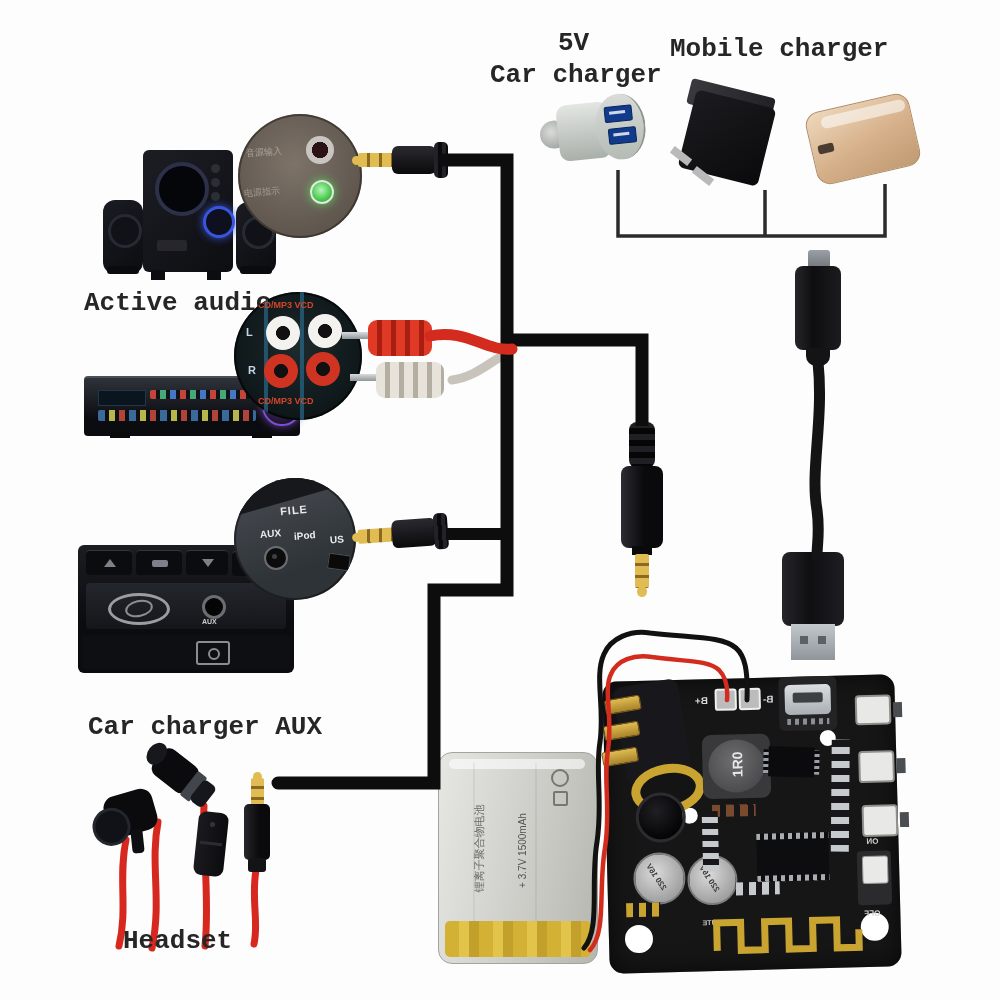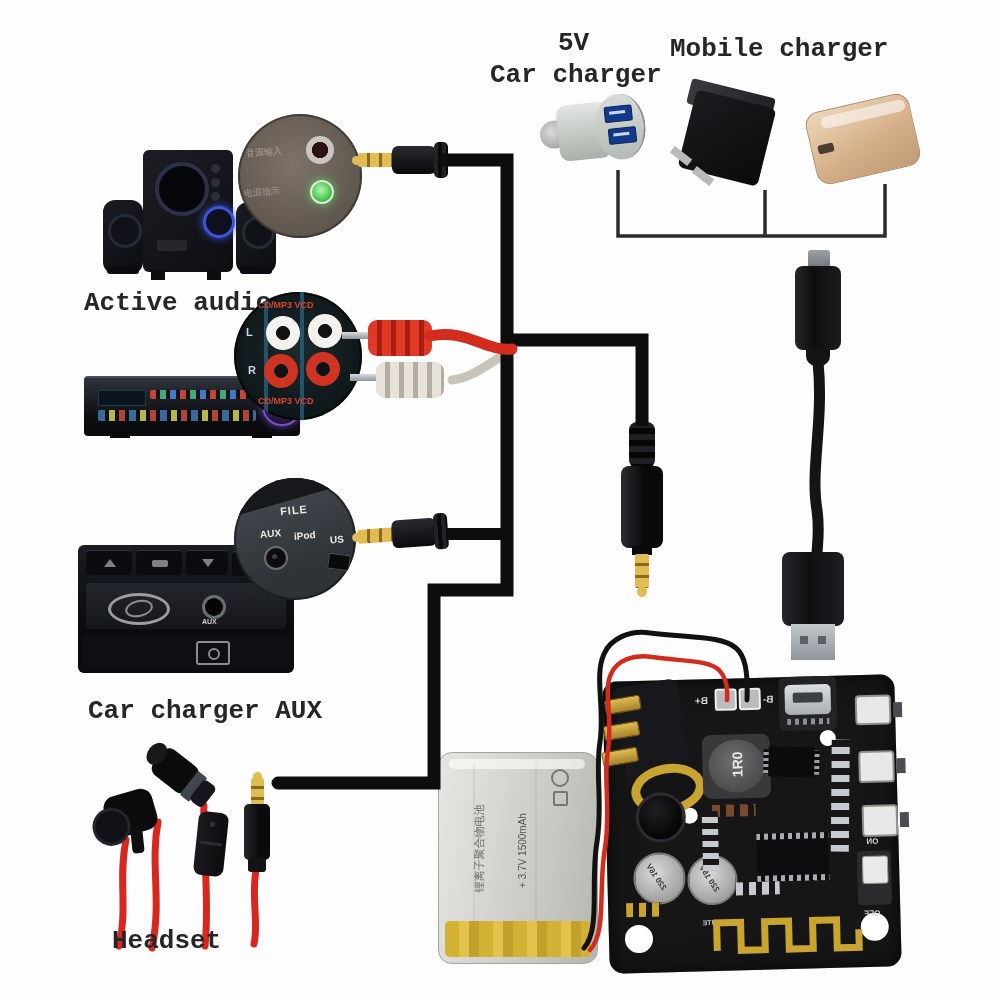--- a/index.html
+++ b/index.html
@@ -172,21 +172,21 @@
     <div class="a" style="left:94px;top:76px;width:20px;height:14px;background:#0a0a0a;border:1px solid #4a4d52;transform:rotate(8deg)"></div>
   </div>
 
   <div class="a" style="left:350px;top:512px;width:100px;height:44px;transform:rotate(-4deg)">
     <div class="a circle" style="left:2px;top:18px;width:9px;height:9px;background:#e0bc52"></div>
     <div class="a" style="left:8px;top:15px;width:36px;height:14px;background:repeating-linear-gradient(90deg,#e0bc52 0 9px,#8a6a1e 9px 12px);border-radius:2px"></div>
     <div class="a" style="left:42px;top:8px;width:44px;height:28px;background:linear-gradient(180deg,#2a2a30,#0a0a0c);border-radius:6px"></div>
     <div class="a" style="left:84px;top:4px;width:14px;height:36px;background:repeating-linear-gradient(90deg,#222228 0 4px,#0a0a0c 4px 8px);border-radius:5px"></div>
   </div>
 
-  <div class="a lbl" style="left:88px;top:696px">Car charger AUX</div>
+  <div class="a lbl" style="left:88px;top:712px">Car charger AUX</div>
 
   <div class="a" style="left:616px;top:420px;width:54px;height:182px">
     <div class="a" style="left:13px;top:2px;width:26px;height:46px;background:repeating-linear-gradient(180deg,#202024 0 6px,#060607 6px 12px);border-radius:8px"></div>
     <div class="a" style="left:5px;top:46px;width:42px;height:82px;background:linear-gradient(90deg,#2c2c32,#0a0a0c 55%);border-radius:8px"></div>
     <div class="a" style="left:16px;top:126px;width:20px;height:9px;background:#0a0a0a"></div>
     <div class="a" style="left:19px;top:134px;width:14px;height:34px;background:repeating-linear-gradient(180deg,#e0bc52 0 9px,#8a6a1e 9px 12px);border-radius:2px"></div>
     <div class="a circle" style="left:21px;top:166px;width:10px;height:11px;background:#e0bc52"></div>
   </div>
 
   <div class="a" style="left:0;top:0">
@@ -206,21 +206,21 @@
       <div class="a circle" style="left:12px;top:10px;width:5px;height:5px;background:#33343a"></div>
     </div>
     <div class="a" style="left:240px;top:768px;width:36px;height:110px">
       <div class="a circle" style="left:13px;top:4px;width:9px;height:9px;background:#e0bc52"></div>
       <div class="a" style="left:11px;top:10px;width:13px;height:28px;background:repeating-linear-gradient(180deg,#e0bc52 0 8px,#8a6a1e 8px 11px);border-radius:2px"></div>
       <div class="a" style="left:4px;top:36px;width:26px;height:56px;background:linear-gradient(90deg,#26262b,#0a0a0c 60%);border-radius:5px"></div>
       <div class="a" style="left:8px;top:90px;width:18px;height:14px;background:#141417;border-radius:3px"></div>
     </div>
   </div>
 
-  <div class="a lbl" style="left:112px;top:926px">Headset</div>
+  <div class="a lbl" style="left:123px;top:926px">Headset</div>
 
   <div class="a" style="left:438px;top:752px;width:158px;height:210px;background:linear-gradient(100deg,#e6e6e3,#c6c6c1 70%,#b6b6b1);border-radius:14px;border:1px solid #a4a49e">
     <div class="a" style="left:10px;top:6px;width:136px;height:10px;background:rgba(255,255,255,.6);border-radius:6px"></div>
     <div class="a" style="left:34px;top:10px;width:2px;height:180px;background:rgba(0,0,0,.05)"></div>
     <div class="a" style="left:96px;top:10px;width:2px;height:180px;background:rgba(0,0,0,.05)"></div>
     <div class="a tiny" style="left:-40px;top:88px;width:160px;text-align:center;font-size:11px;color:#6a6a66;transform:rotate(-90deg)">锂离子聚合物电池</div>
     <div class="a tiny" style="left:8px;top:92px;width:150px;text-align:center;font-size:10px;color:#55554f;transform:rotate(-90deg)">+ 3.7V 1500mAh</div>
     <div class="a circle" style="left:112px;top:16px;width:14px;height:14px;border:2px solid #77776f"></div>
     <div class="a" style="left:114px;top:38px;width:11px;height:11px;border:2px solid #77776f;border-radius:2px"></div>
     <div class="a" style="left:6px;top:168px;width:146px;height:36px;background:repeating-linear-gradient(90deg,#d3b135 0 14px,#e2c44a 14px 24px,#c3a02c 24px 34px);border-radius:5px"></div>

